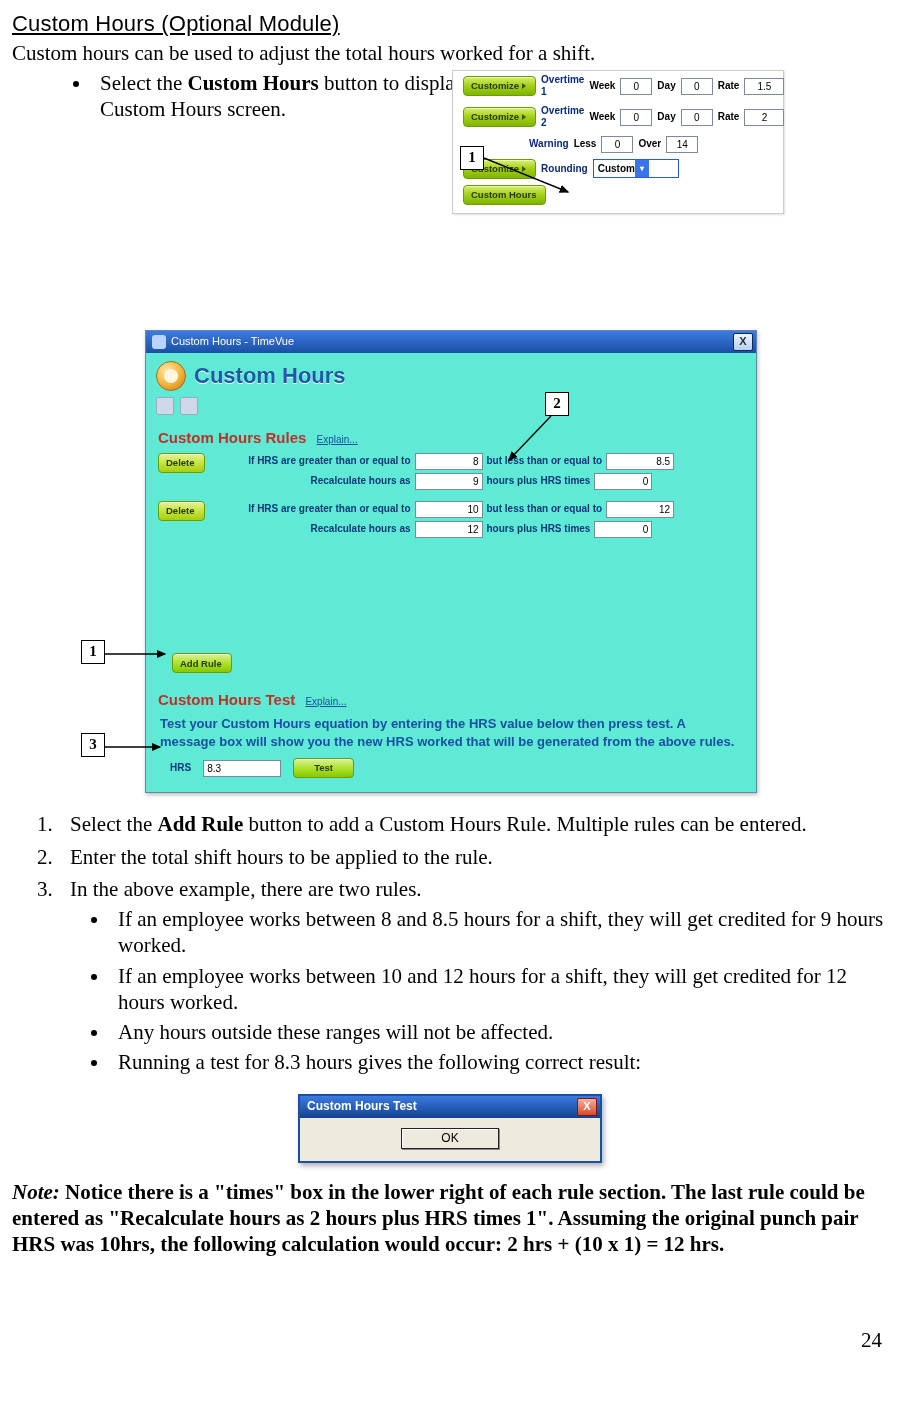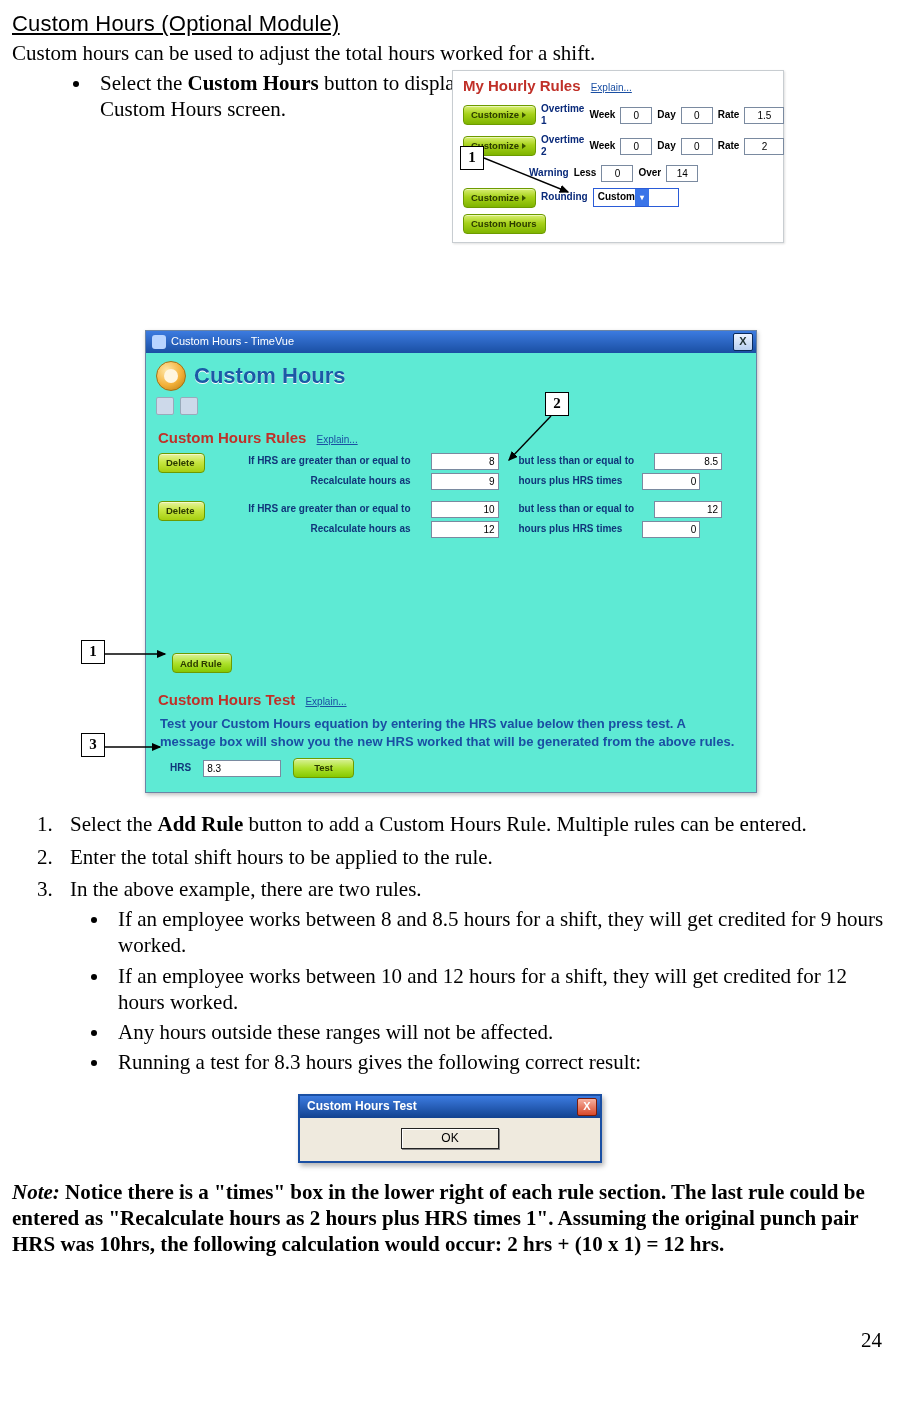--- a/index.html
+++ b/index.html
@@ -157,21 +157,21 @@
     font-size: 15px; font-weight:bold; color:#c03028;
   }
   .fig2-sub a { font-size:10px; color:#1a4fa3; text-decoration:underline; margin-left:6px; font-weight:normal;}
   .ruleblock {
     display:flex; align-items:flex-start; gap:6px;
     padding: 2px 10px 6px 12px;
   }
   .pill.delete { background: linear-gradient(#e7f2a0,#c7e642 45%,#a6cf10); }
   .pill.delete::after{display:none;}
   .rule-lines { flex:1; font-size:10px; font-weight:bold; color:#10357a;}
-  .rline { display:flex; align-items:center; justify-content:flex-start; gap:16px; margin-bottom:3px; white-space:nowrap;}
+  .rline { display:flex; align-items:center; justify-content:flex-start; gap:0; margin-bottom:3px; white-space:nowrap;}
   .rline .seg { text-align:right; }
   .rin { width:60px; height:15px; border:1px solid #7a8aa0; font-size:10px; background:#fff; margin: 0 4px; padding: 0 3px; text-align:right;}
   .rin.sm { width:50px;}
   .fig2-space { height: 96px; }
   .addrule-row { padding: 4px 10px 10px 26px;}
   .testdesc { padding: 2px 12px 6px 14px; font-size:13px; font-weight:bold; color:#1a4fa3; line-height:1.35;}
   .testrow { padding: 2px 12px 14px 24px; display:flex; align-items:center; gap:8px; font-size:10px; font-weight:bold; color:#10357a;}
   .testrow .rin { width:70px; text-align:left;}
   .pill.green { background: linear-gradient(#d9f29a,#aee22e 50%,#86c800);}
   
@@ -215,24 +215,20 @@
     <defs>
         <marker id="ah1" markerWidth="8" markerHeight="8" refX="6" refY="3" orient="auto">
           <path d="M0,0 L7,3 L0,6 Z" fill="#000"></path>
         </marker>
       </defs>
     <line x1="2" y1="10" x2="86" y2="44" stroke="#000" stroke-width="1.4" marker-end="url(#ah1)"></line>
   </svg>
 
   <div class="fig1-area">
     <div class="fig1">
-      <div class="fig1-title">
-        <span>My Hourly Rules</span>
-        <a>Explain...</a>
-      </div>
       <div class="fig1-row">
         <span class="pill">Customize</span>
         <span class="lbl">Overtime 1</span>
         <span>Week</span>
         <input class="tinyinput" value="0" style="">
         <span>Day</span>
         <input class="tinyinput" value="0" style="">
         <span>Rate</span>
         <input class="tinyinput wide" value="1.5" style="">
       </div>

